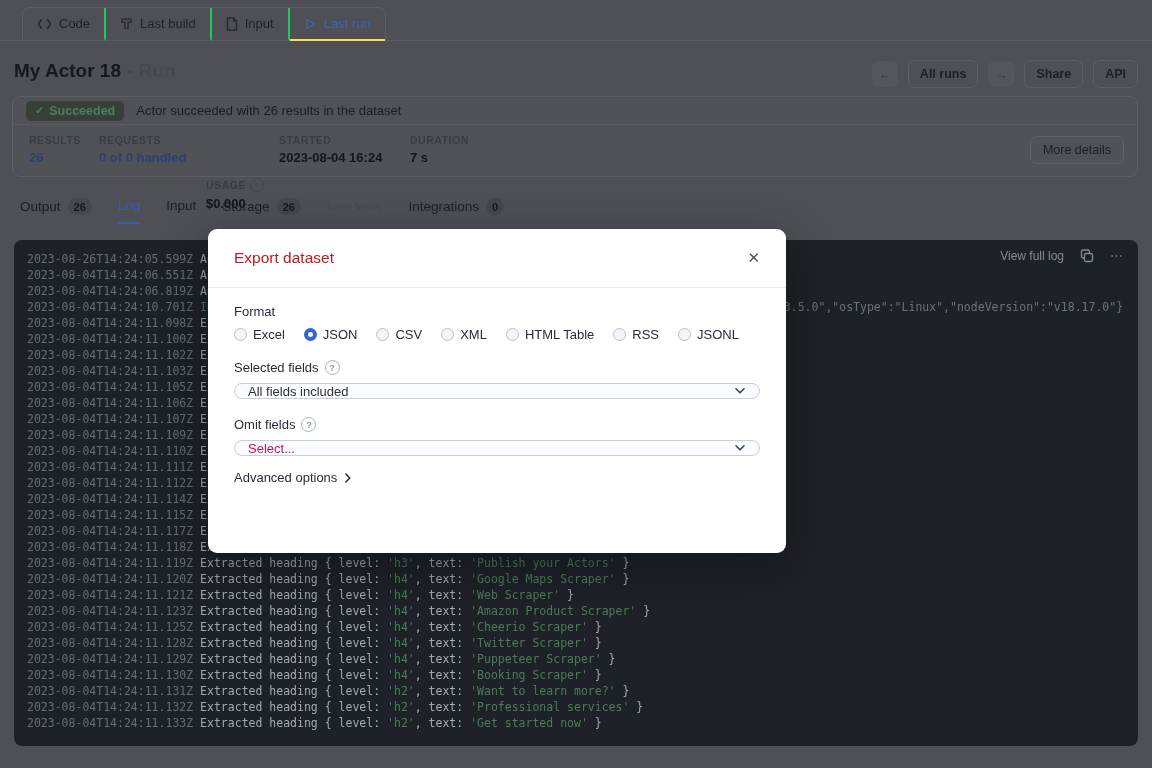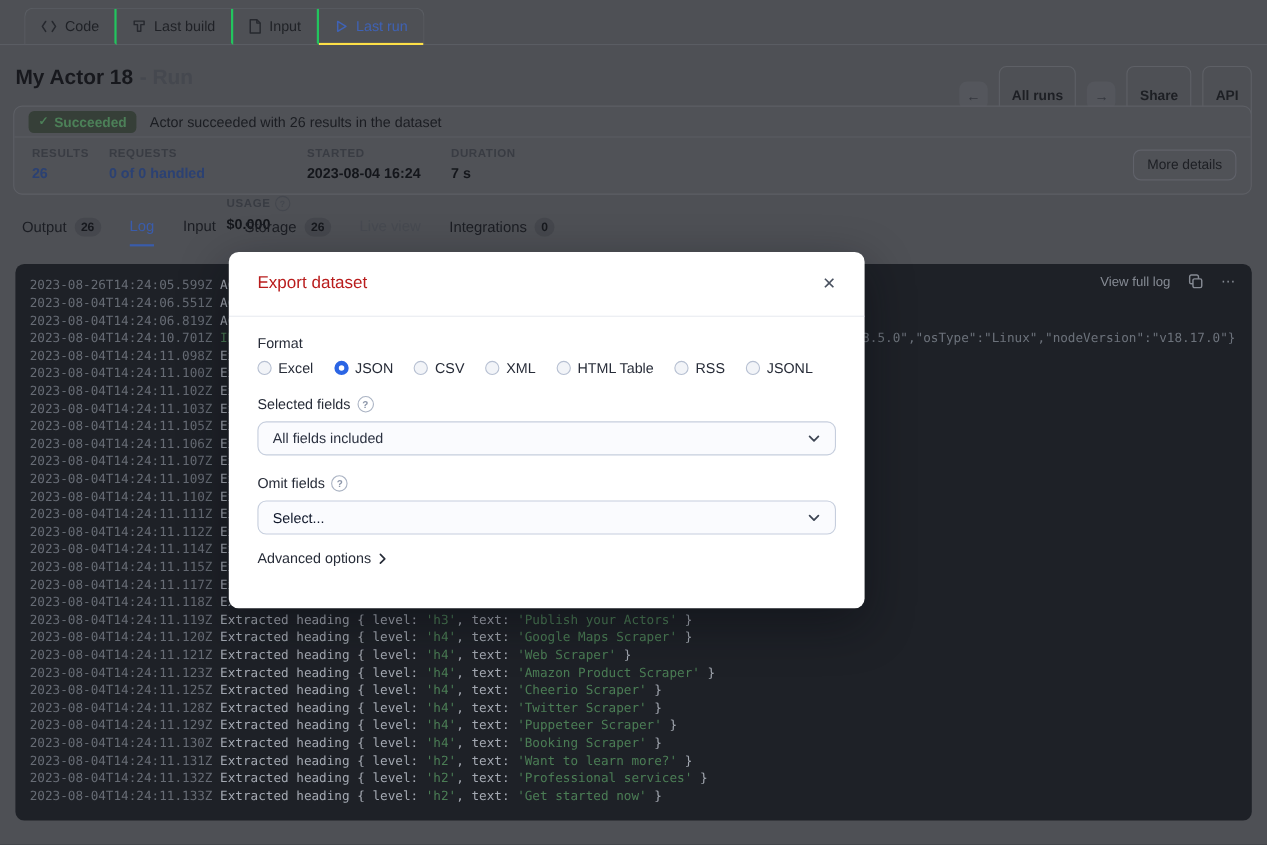--- a/index.html
+++ b/index.html
@@ -13,21 +13,21 @@
   .topbar{position:absolute;left:0;top:0;width:1152px;height:40px;border-bottom:1px solid #5a5d63}
   .tabgroup{position:absolute;left:22px;top:7px;height:33px;display:flex;border:1px solid #5a5d63;border-bottom:none;border-radius:8px 8px 0 0;overflow:hidden}
   .ttab{display:flex;align-items:center;gap:7px;padding:0 14px;font-size:13px;color:#1f2126;border-right:2px solid #22c55e;cursor:pointer;border-bottom:2px solid transparent}
   .ttab:last-child{border-right:none}
   .ttab.active{color:#3f62b5;border-bottom:2px solid #fde047}
   .ttab .ico{display:flex;align-items:center}
   .page-title{position:absolute;left:14px;top:60px;font-size:19px;font-weight:700;color:#17181d}
   .page-title .suffix{color:#45484f;margin-left:6px}
   .hbtns{position:absolute;top:60px;right:14px;display:flex;gap:10px;align-items:center}
   .navbtn{width:26px;height:26px;border-radius:7px;background:#54565c;color:#34373e;display:flex;align-items:center;justify-content:center;font-size:13px;cursor:pointer}
-  .obtn{height:26px;padding:13px 11px;border:1px solid #5e6066;border-radius:7px;color:#1d1f24;font-size:12.5px;font-weight:600;display:flex;align-items:center;cursor:pointer}
+  .obtn{height:26px;padding:0 11px;border:1px solid #5e6066;border-radius:7px;color:#1d1f24;font-size:12.5px;font-weight:600;display:flex;align-items:center;cursor:pointer}
   .card{position:absolute;left:12px;top:96px;width:1126px;height:81px;border:1px solid #5d5f65;border-radius:8px;background:#505257;box-sizing:border-box}
   .crow1{height:27px;border-bottom:1px solid #5a5c62;display:flex;align-items:center;padding:0 13px;gap:12px}
   .badge{display:inline-flex;align-items:center;gap:5px;background:#363f38;color:#4c8058;font-size:12.5px;font-weight:600;height:20px;padding:0 9px;border-radius:5px}
   .badge .chk{font-size:11px}
   .msg{font-size:13px;color:#1b1d22}
   .crow2{position:relative;height:52px}
   .stat{position:absolute;top:9px}
   .stat .lab{font-size:10.5px;font-weight:700;letter-spacing:.05em;color:#393c43;display:flex;align-items:center;gap:4px}
   .stat .val{margin-top:4px;font-size:13px;font-weight:700;color:#14161b}
   .stat .val.link{color:#2b4173;cursor:pointer}
@@ -55,22 +55,22 @@
   .mtitle{font-size:15.5px;font-weight:400;color:#b91c1c}
   .mclose{font-size:15px;color:#4a5260;cursor:pointer}
   .mbody{padding:16px 26px 0}
   .mlabel{font-size:13px;color:#272c38}
   .radios{display:flex;gap:19px;margin-top:8px;align-items:center;flex-wrap:nowrap}
   .fitem{display:flex;align-items:center;gap:6px;cursor:pointer}
   .rdo{width:13px;height:13px;border-radius:50%;border:1px solid #b7c0d2;background:#f2f4f8;box-sizing:border-box;flex:0 0 auto}
   .rdo.sel{border:4px solid #2b65e4;background:#fff}
   .flabel{display:flex;align-items:center;gap:6px;margin-top:18px}
   .help{width:13px;height:13px;border-radius:50%;border:1px solid #aab3c3;color:#8d97aa;font-size:9px;font-weight:700;display:inline-flex;align-items:center;justify-content:center}
-  .dd{margin-top:8px;height:31px;border:1px solid #c6cedd;border-radius:8px;background:#fafbfe;display:flex;align-items:center;justify-content:space-between;padding:0 13px;color:#2b3140;cursor:pointer;box-sizing:border-box}
-  .dd .ph{color:#0f172a}
+  .dd{margin-top:8px;height:16px;border:1px solid #c6cedd;border-radius:8px;background:#fafbfe;display:flex;align-items:center;justify-content:space-between;padding:0 13px;color:#2b3140;cursor:pointer;box-sizing:border-box}
+  .dd .ph{color:#be185d}
   .adv{margin-top:14px;display:flex;align-items:center;gap:7px;cursor:pointer}
   .btns{margin-top:13px;display:flex;gap:7px}
   .btn{height:29px;padding:0 13px;border-radius:8px;border:1px solid #d5dae3;background:#fff;font-size:13px;color:#272c38;display:flex;align-items:center;font-weight:500;cursor:pointer;box-sizing:border-box}
   .btn.primary{background:#2e69e5;border-color:#2e69e5;color:#fff;font-weight:600}
 </style>
 </head>
 <body>
 
 <div class="topbar">
   <div class="tabgroup" id="top-tabs">

